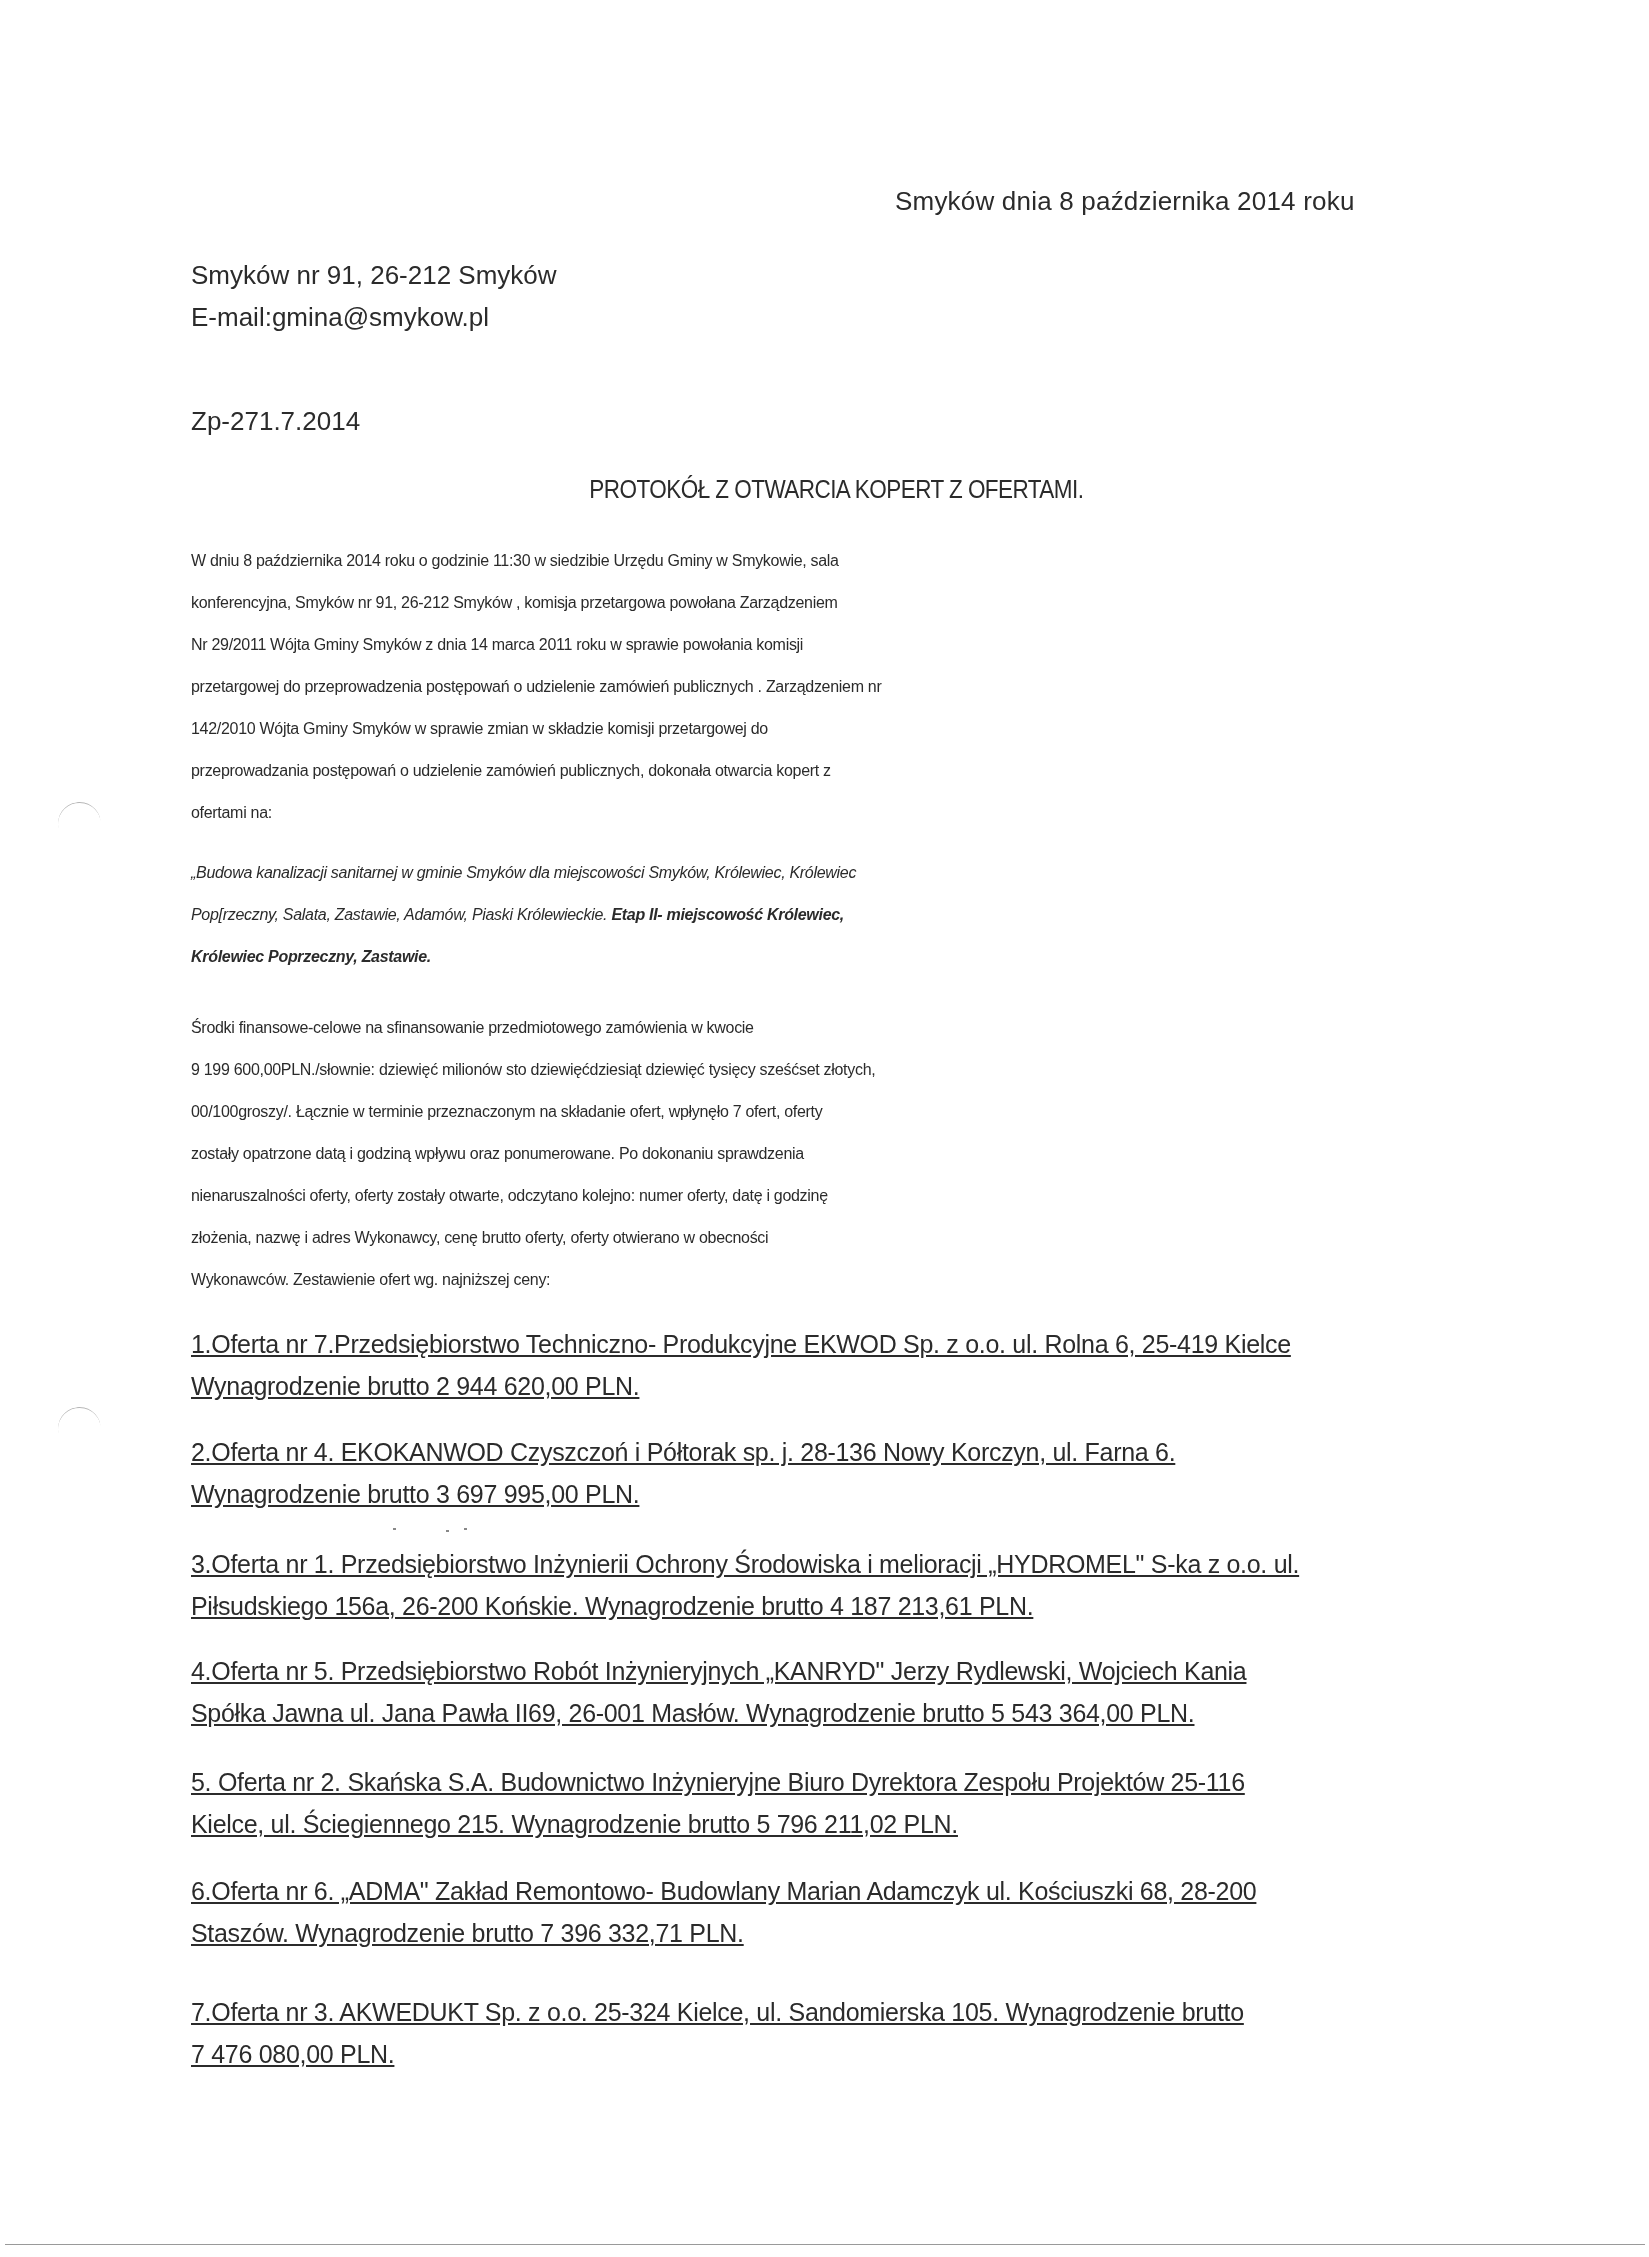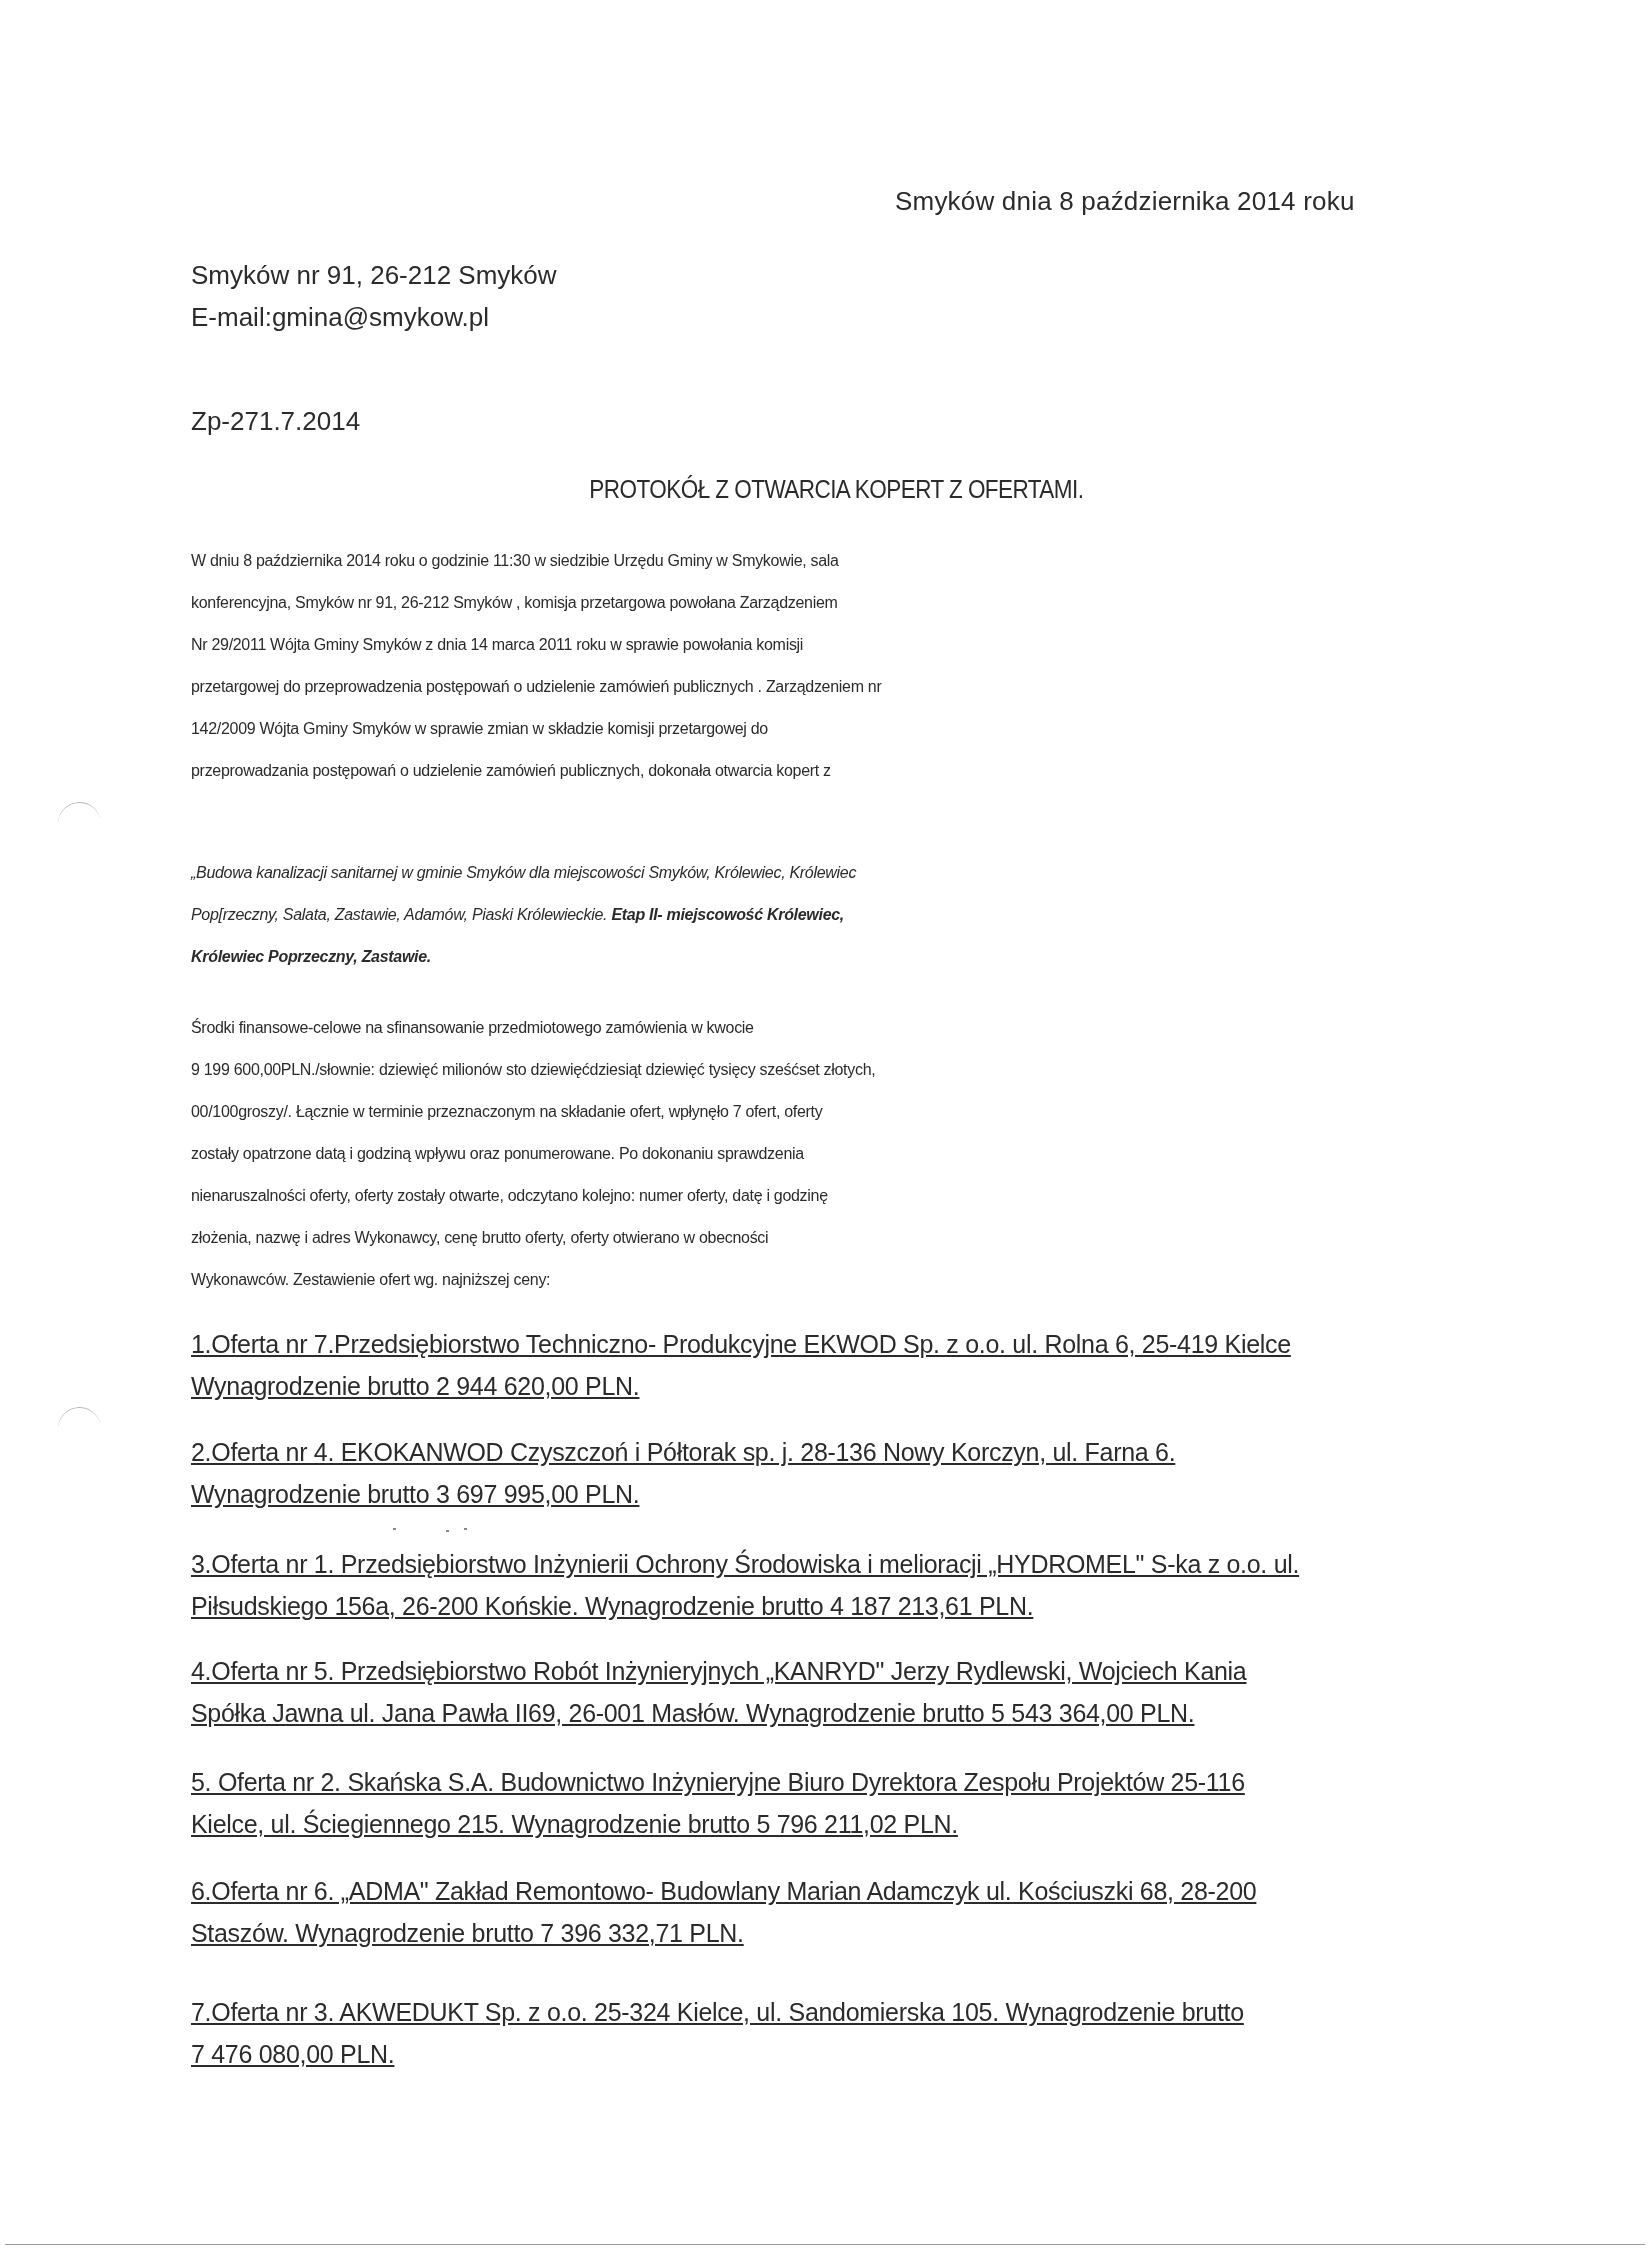--- a/index.html
+++ b/index.html
@@ -112,22 +112,23 @@
 
   <div class="abs ref">Zp-271.7.2014</div>
 
   <div class="abs title">PROTOKÓŁ Z OTWARCIA KOPERT Z OFERTAMI.</div>
 
   <div class="para p-intro">
     <span class="ln"> W  dniu 8 października 2014 roku o godzinie 11:30 w siedzibie Urzędu  Gminy w Smykowie, sala</span>
     <span class="ln">konferencyjna,  Smyków nr 91, 26-212 Smyków , komisja przetargowa  powołana Zarządzeniem</span>
     <span class="ln">Nr 29/2011 Wójta Gminy Smyków z dnia 14 marca 2011 roku w sprawie powołania komisji</span>
     <span class="ln">przetargowej do przeprowadzenia postępowań o udzielenie zamówień publicznych . Zarządzeniem nr</span>
-    <span class="ln">142/2009 Wójta Gminy Smyków w sprawie zmian w składzie komisji przetargowej do</span>
+    <span class="ln">142/2010 Wójta Gminy Smyków w sprawie zmian w składzie komisji przetargowej do</span>
     <span class="ln">przeprowadzania postępowań o udzielenie zamówień publicznych, dokonała  otwarcia kopert z</span>
+    <span class="ln">ofertami na:</span>
   </div>
 
   <div class="para p-subject">
     <span class="ln">„Budowa kanalizacji sanitarnej w gminie Smyków dla miejscowości Smyków, Królewiec, Królewiec</span>
     <span class="ln"><span>Pop[rzeczny, Salata, Zastawie, Adamów, Piaski Królewieckie. </span><span class="bold">Etap II- miejscowość Królewiec,</span></span>
     <span class="ln bold">Królewiec Poprzeczny, Zastawie.</span>
   </div>
 
   <div class="para p-funds">
     <span class="ln">Środki finansowe-celowe na sfinansowanie przedmiotowego zamówienia w kwocie</span>

